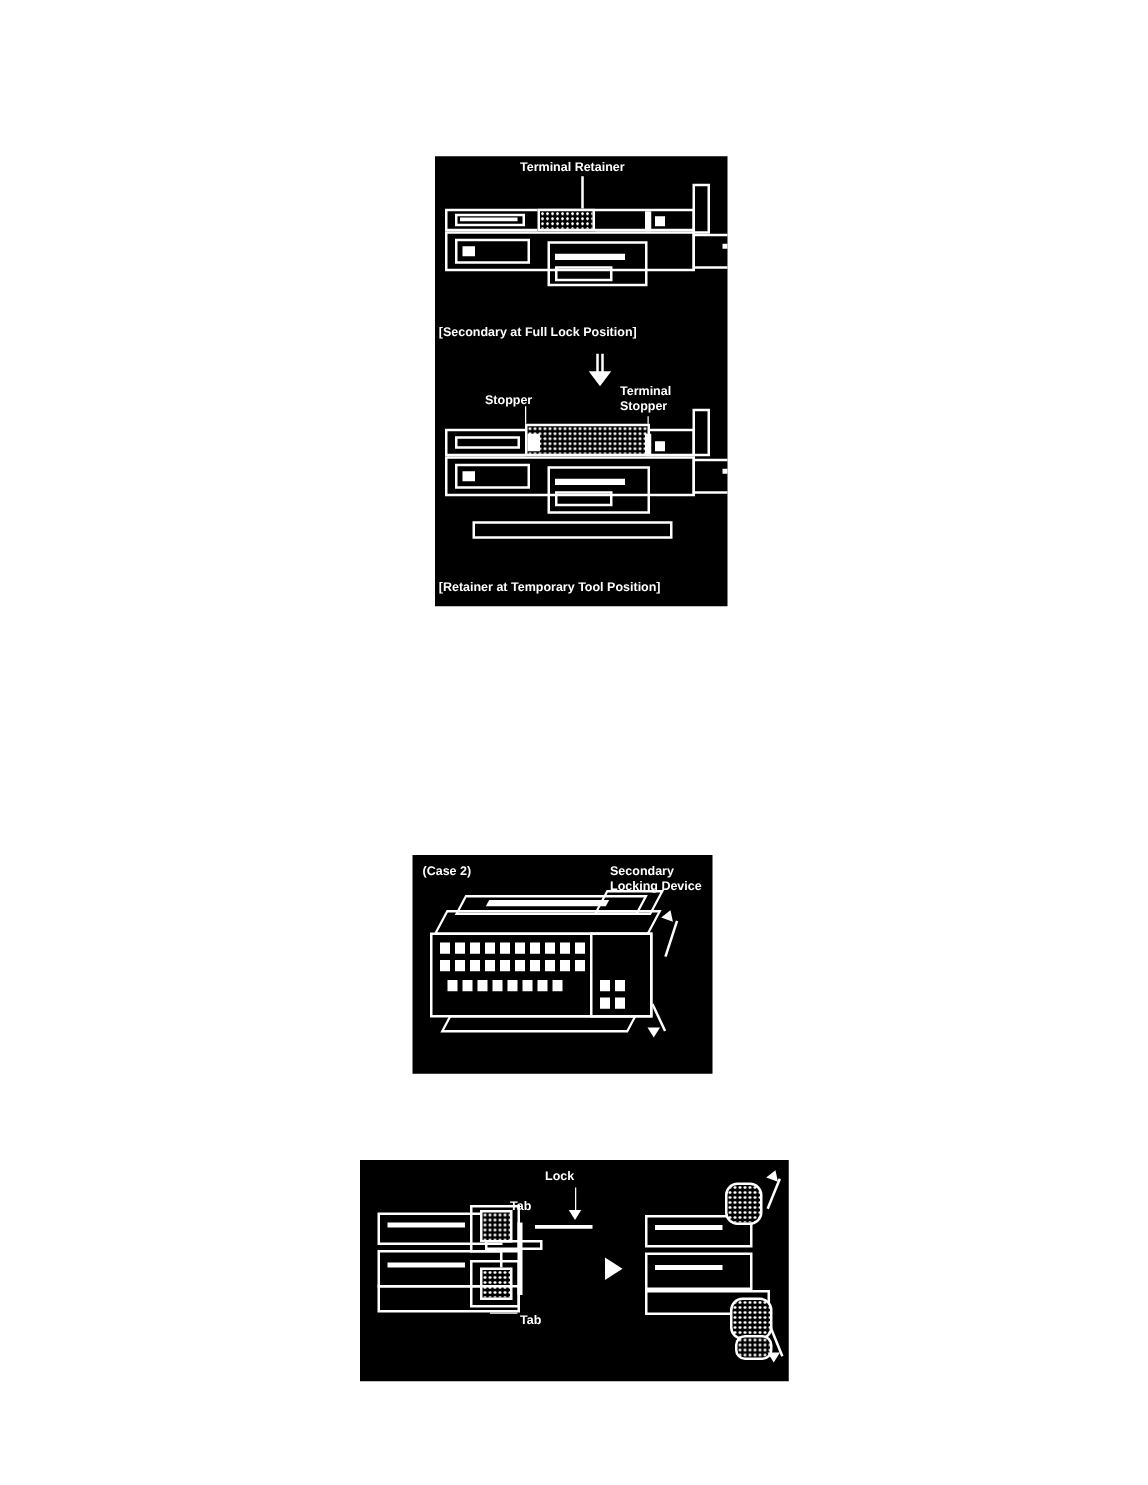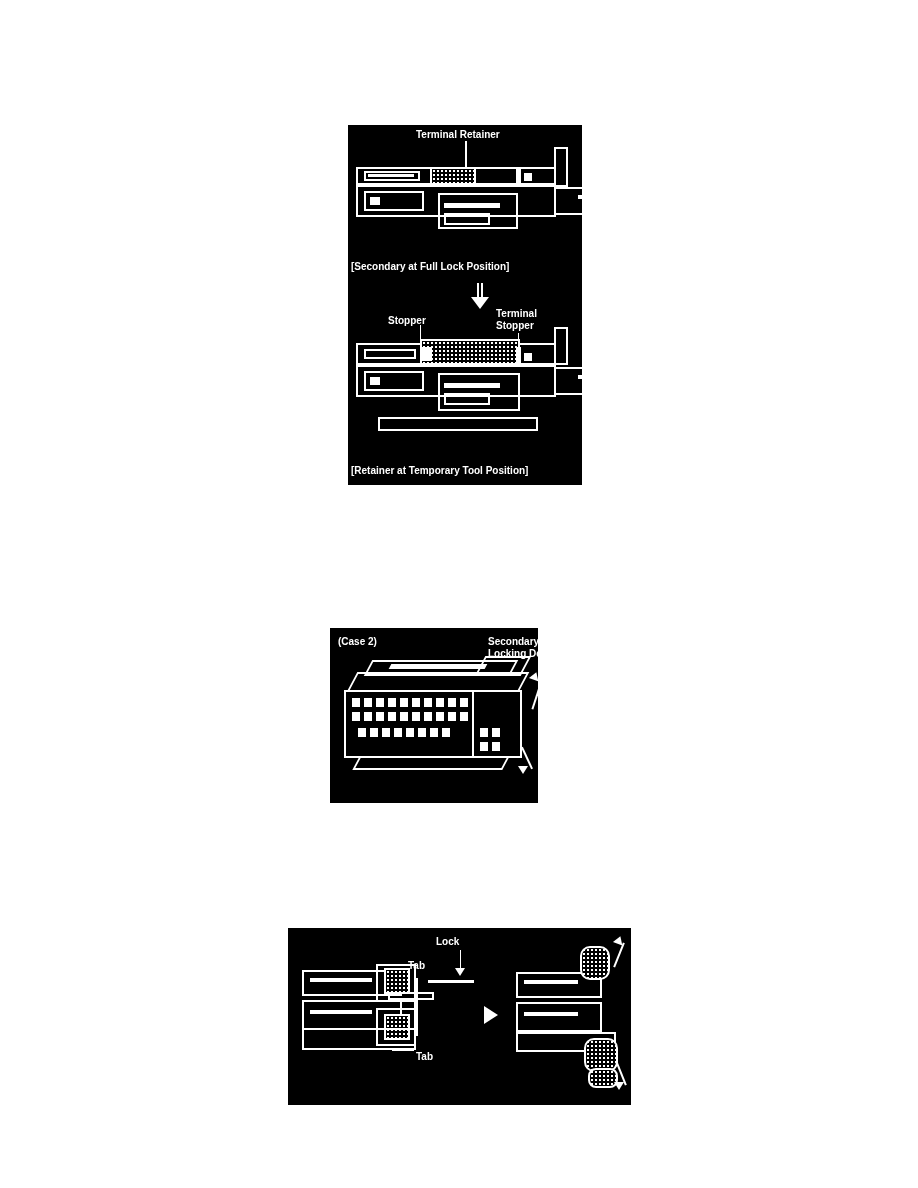--- a/index.html
+++ b/index.html
@@ -92,22 +92,22 @@
     box-sizing: border-box;
     background-color: #000;
     background-image:
       radial-gradient(#ffffff 1px, transparent 1.2px);
     background-size: 4px 4px;
   }
 
   
   #fig-case2 {
     left: 330px;
-    top: 628px;
-    width: 208px;
+    top: 684px;
+    width: 240px;
     height: 175px;
   }
   #fig-case2 .fig-label { font-size: 10px; }
   .lbl-case2 { left: 8px; top: 8px; }
   .lbl-secondary { left: 158px; top: 8px; }
 
   
   #fig-tool {
     left: 288px;
     top: 928px;

